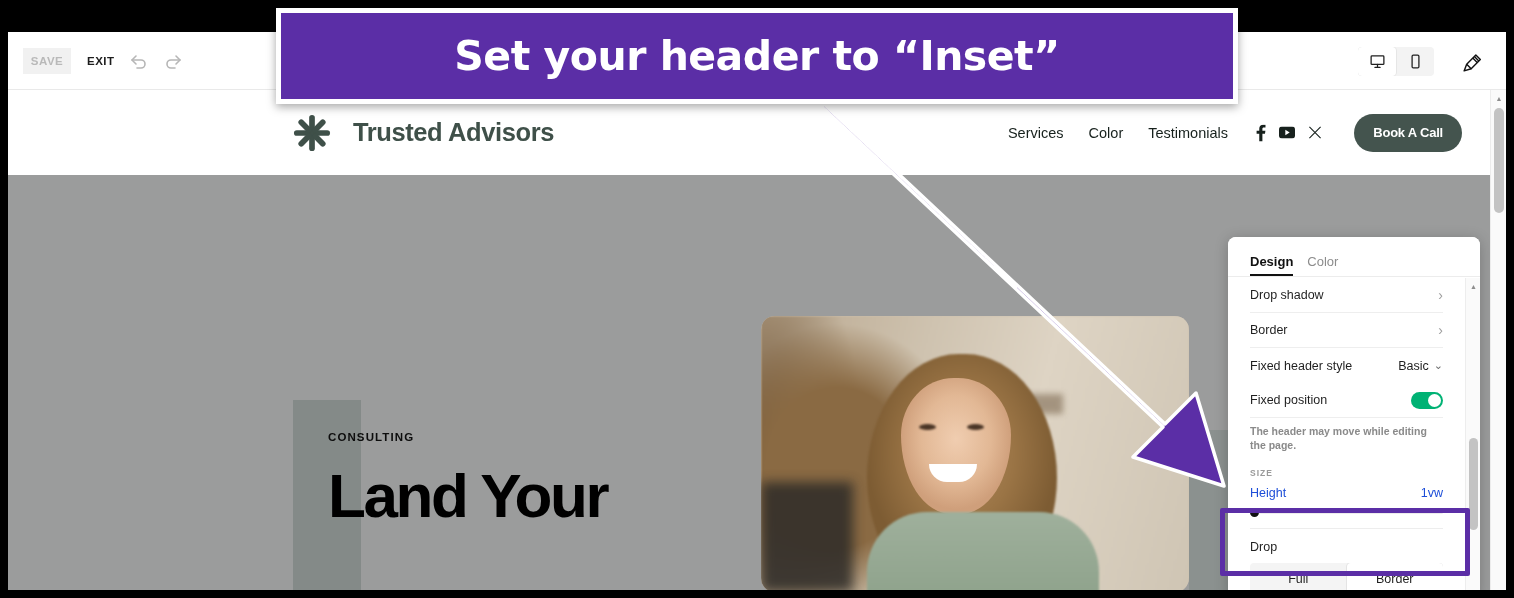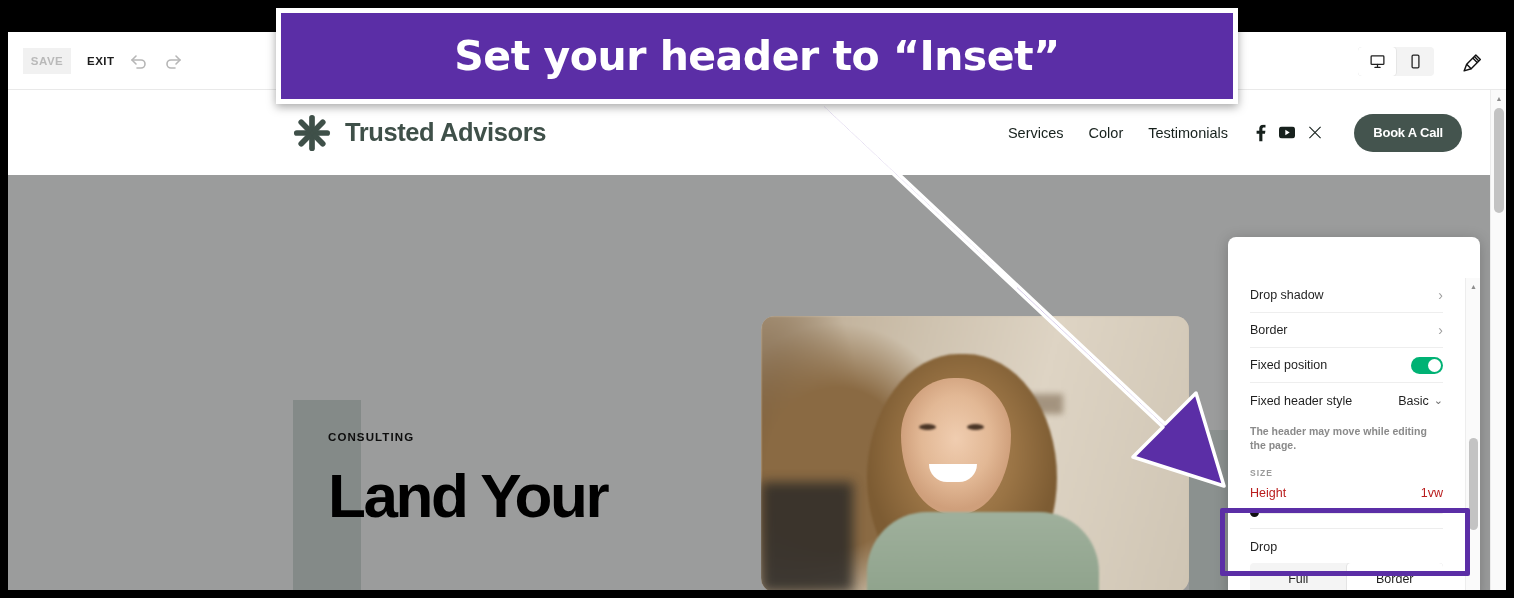--- a/index.html
+++ b/index.html
@@ -78,21 +78,21 @@
 
   
   #site-header {
     position: absolute; left: 0; top: 58px;
     width: 1482px; height: 85px;
     background: #fff;
   }
   #logo-wrap {
     position: absolute; left: 285px; top: 50%;
     transform: translateY(-50%);
-    display: flex; align-items: center; gap: 14px;
+    display: flex; align-items: center; gap: 22px;
   }
   #logo-mark { width: 38px; height: 38px; display: block; }
   #logo-text {
     font-size: 25.5px; font-weight: 700; color: #3f5049;
     letter-spacing: -.4px;
   }
   #site-nav {
     position: absolute; right: 262px; top: 50%;
     transform: translateY(-50%);
     display: flex; align-items: center; gap: 25px;
@@ -256,21 +256,21 @@
     margin: 7px 22px 0 22px;
     font-size: 10.5px; color: #8a8a8a; line-height: 1.3; font-weight: bold;
   }
   #size-label {
     margin: 16px 22px 0 22px;
     font-size: 8.5px; letter-spacing: 1px; color: #9a9a9a; font-weight: 700;
   }
   #height-row {
     margin: 8px 22px 0 22px;
     display: flex; align-items: center; justify-content: space-between;
-    font-size: 12.5px; color: #b91c1c;
+    font-size: 12.5px; color: #1d4ed8;
   }
   #height-slider {
     margin: 11px 22px 0 22px;
     height: 3px; background: #ececec; border-radius: 2px; position: relative;
     cursor: pointer;
   }
   #height-slider::before {
     content: ""; position: absolute; left: 0; top: -3.5px;
     width: 9px; height: 9px; border-radius: 50%; background: #111;
   }
@@ -472,45 +472,49 @@
         <div class="ph-face"></div>
         <div class="ph-eye l"></div>
         <div class="ph-eye r"></div>
         <div class="ph-smile"></div>
         <div class="ph-body"></div>
       </div>
       <div id="hero-photo-right"></div>
     </div>
 
     <div id="design-panel">
+      <div id="panel-tabs">
+        <span class="panel-tab active">Design</span>
+        <span class="panel-tab">Color</span>
+      </div>
 
       <div id="panel-body">
         <div class="prow">
           <span>Drop shadow</span>
           <span class="chev">›</span>
         </div>
 
         <div class="prow">
           <span>Border</span>
           <span class="chev">›</span>
-        </div>
-
-        <div class="prow">
-          <span>Fixed position</span>
-          <span id="toggle-fixed"></span>
         </div>
 
         <div class="prow" style="border-bottom:none;">
           <span>Fixed header style</span>
           <span class="select-val">
             <span>Basic</span>
             <span class="caret">⌄</span>
           </span>
         </div>
 
+        <div class="prow">
+          <span>Fixed position</span>
+          <span id="toggle-fixed"></span>
+        </div>
+
         <div id="helper-note">The header may move while editing the page.</div>
 
         <div id="size-label">SIZE</div>
 
         <div id="height-row">
           <span>Height</span>
           <span>1vw</span>
         </div>
         <div id="height-slider"></div>
 

